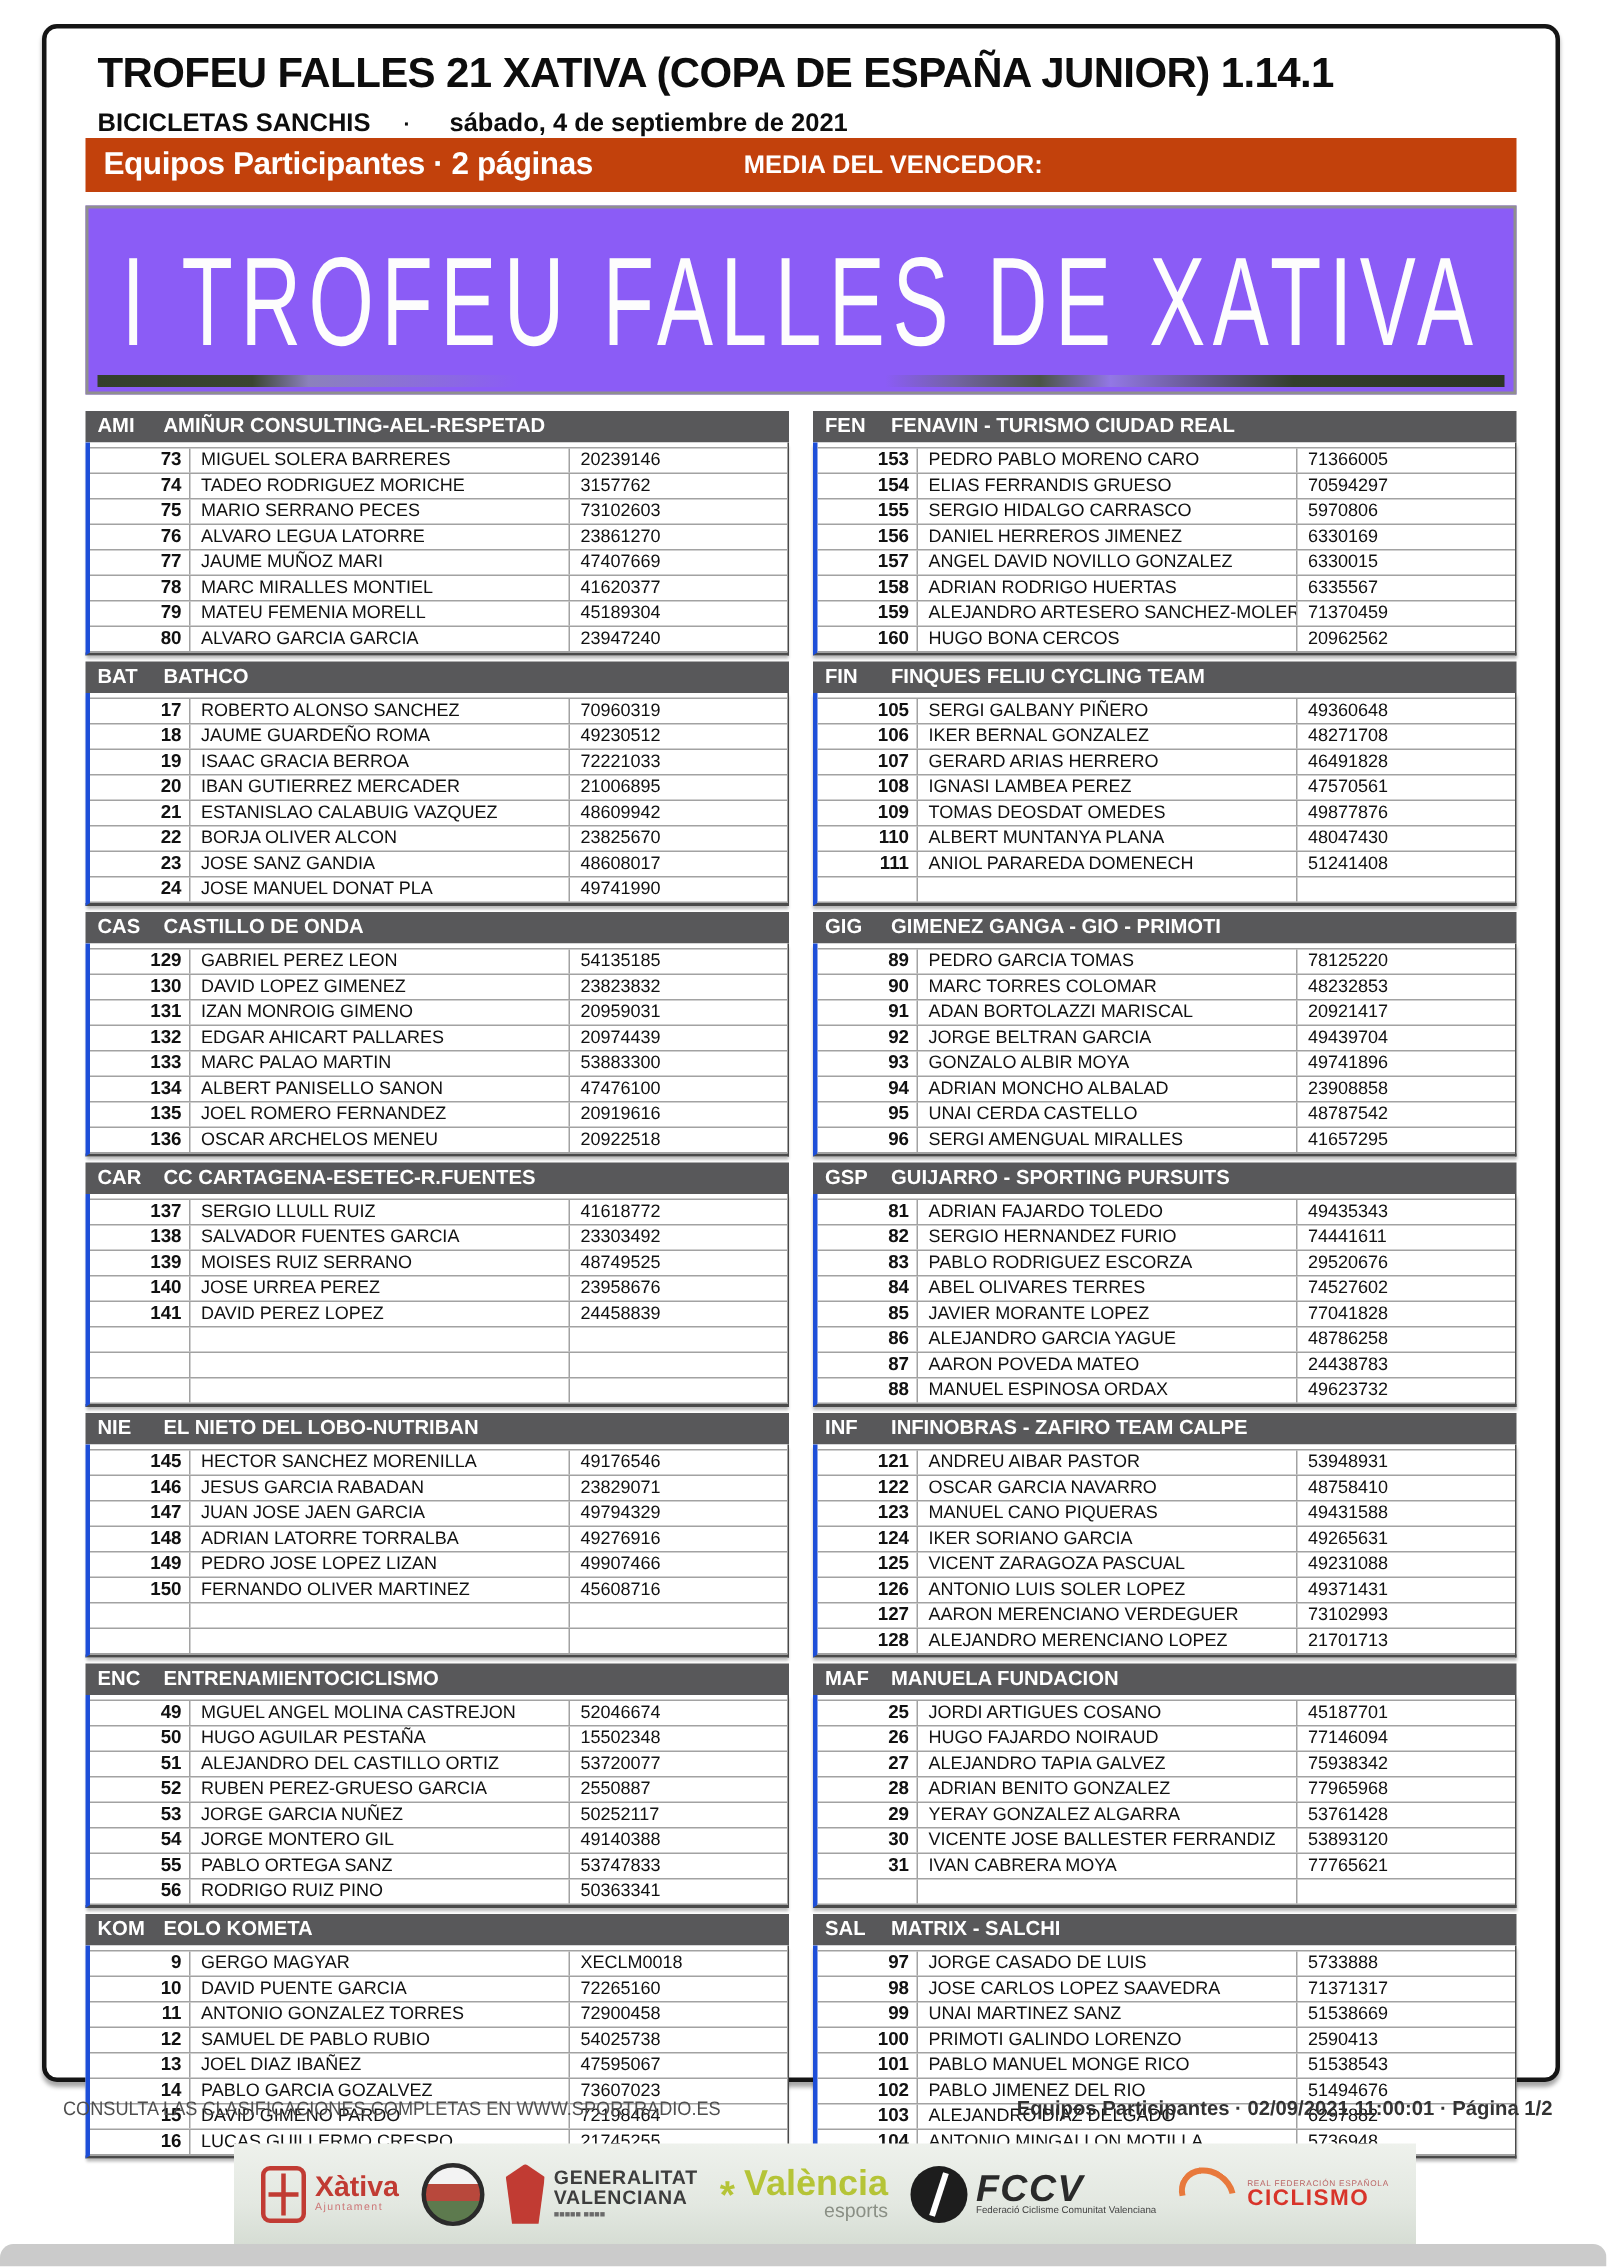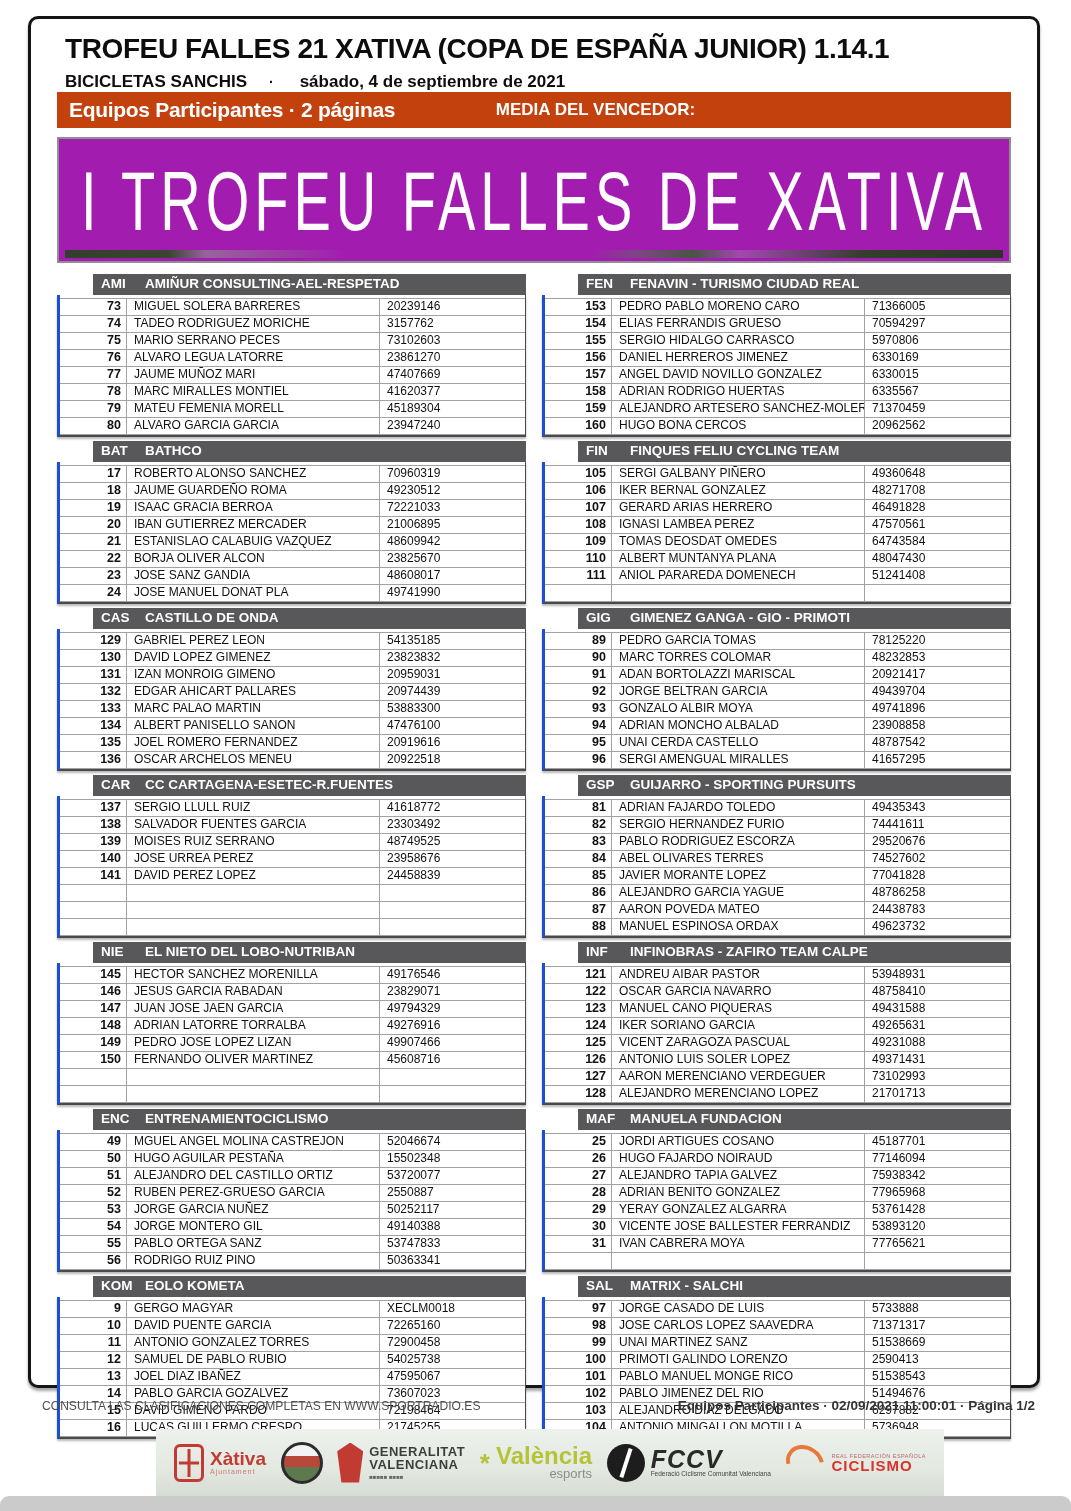--- a/index.html
+++ b/index.html
@@ -23,41 +23,41 @@
   .subtitle .sep{margin:0 26px 0 22px;font-size:14px;}
   
   .toolbar{
     background:#c2410c;color:#fff;height:36px;
     position:relative;display:flex;align-items:center;
   }
   .toolbar .tl{font-size:21px;font-weight:bold;padding-left:12px;letter-spacing:-0.3px;}
   .toolbar .tr{position:absolute;left:46%;font-size:17px;font-weight:bold;}
   
   .banner{
-    margin-top:9px;height:122px;background:#a21caf;border:2px solid #8f8f8f;
+    margin-top:9px;height:122px;background:#8b5cf6;border:2px solid #8f8f8f;
     position:relative;display:flex;align-items:center;justify-content:center;overflow:hidden;
   }
   .banner-text{
     color:#fdfdfd;font-size:56px;letter-spacing:5px;white-space:nowrap;
     transform:scaleY(1.5);font-weight:normal;
   }
   .banner-strip{
     position:absolute;bottom:3px;left:6px;right:6px;height:8px;
     background:linear-gradient(90deg,
       #333f2c 0%,#3a4531 11%,rgba(140,160,140,.55) 15%,rgba(169,201,178,0) 30%,
       rgba(169,201,178,0) 56%,rgba(95,105,95,.55) 61%,#4a5446 67%,rgba(169,201,178,.25) 72%,
       rgba(80,90,80,.6) 78%,#333f2c 85%,#2c3526 100%);
   }
   
   .tables{margin-top:11px;display:flex;gap:16px;}
   .column{flex:1;display:flex;flex-direction:column;}
   .team{margin-bottom:4px;}
   .team-header{
     background:#58585a;color:#fff;font-weight:bold;font-size:13.5px;
-    padding:3px 8px 4px;display:flex;line-height:14px;margin-left:36px;
+    padding:3px 8px 4px;display:flex;line-height:14px;
   }
   .team-code{width:44px;flex:none;}
   .team-name{flex:1;}
   .rows{
     border-left:3px solid #1d4ed8;border-right:1px solid #4a4a4a;border-bottom:2px solid #4a4a4a;
     box-shadow:0 2px 2px rgba(0,0,0,.28);padding-top:3px;background:#fff;
   }
   .row{
     display:grid;grid-template-columns:66px 1fr 146px;
     height:16px;line-height:15px;font-size:12px;border-bottom:1px solid #a2a2a2;
@@ -550,21 +550,21 @@
               <span class="lic">46491828</span>
             </div>
             <div class="row">
               <span class="bib">108</span>
               <span class="name">IGNASI LAMBEA PEREZ</span>
               <span class="lic">47570561</span>
             </div>
             <div class="row">
               <span class="bib">109</span>
               <span class="name">TOMAS DEOSDAT OMEDES</span>
-              <span class="lic">64743584</span>
+              <span class="lic">49877876</span>
             </div>
             <div class="row">
               <span class="bib">110</span>
               <span class="name">ALBERT MUNTANYA PLANA</span>
               <span class="lic">48047430</span>
             </div>
             <div class="row">
               <span class="bib">111</span>
               <span class="name">ANIOL PARAREDA DOMENECH</span>
               <span class="lic">51241408</span>

